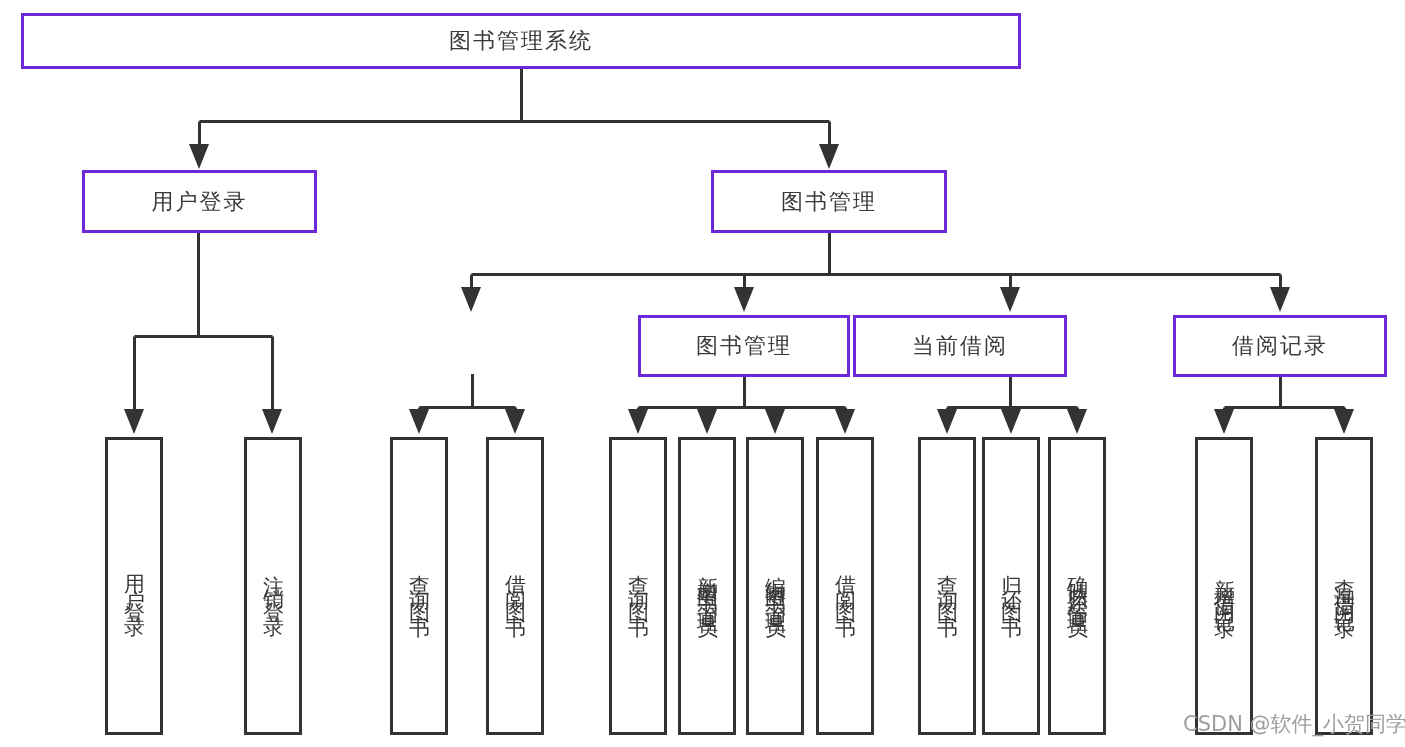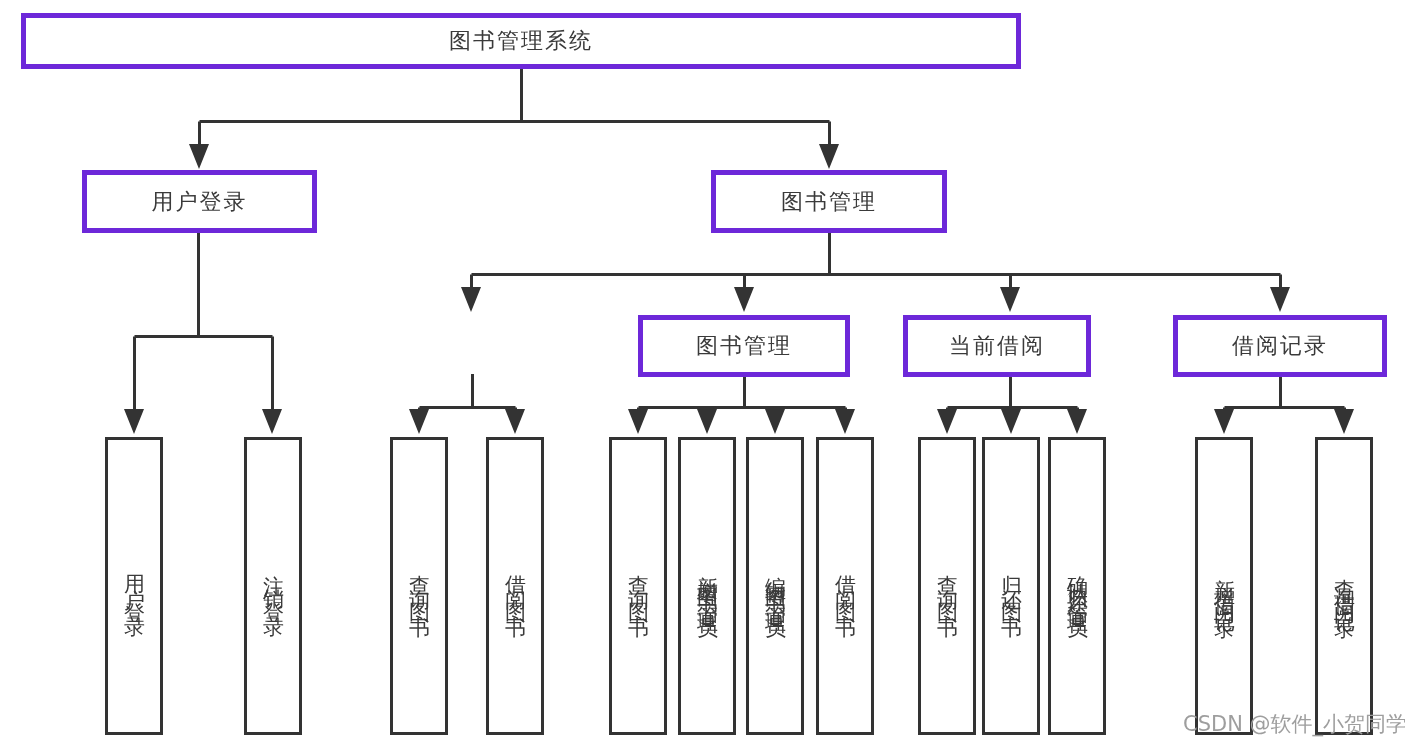--- a/index.html
+++ b/index.html
@@ -8,21 +8,21 @@
     width: 1405px;
     height: 747px;
     background: #ffffff;
     font-family: "DejaVu Sans", "Liberation Sans", sans-serif;
     overflow: hidden;
   }
   .connector-svg { position: absolute; left: 0; top: 0; }
   .hnode {
     position: absolute;
     box-sizing: border-box;
-    border: 5px solid #6d28d9;
+    border: 3px solid #6d28d9;
     background: #ffffff;
     display: flex;
     align-items: center;
     justify-content: center;
     font-size: 22px;
     color: #3a3a3a;
     letter-spacing: 2px;
     z-index: 2;
   }
   .leaf {
@@ -93,21 +93,21 @@
   <div class="hnode" style="left:82px; top:170px; width:235px; height:63px;">
     <span>用户登录</span>
   </div>
   <div class="hnode" style="left:711px; top:170px; width:236px; height:63px;">
     <span>图书管理</span>
   </div>
 
   <div class="hnode" style="left:638px; top:315px; width:212px; height:62px;">
     <span>图书管理</span>
   </div>
-  <div class="hnode" style="left:903px; top:315px; width:188px; height:62px;font-family:Liberation Mono, monospace;">
+  <div class="hnode" style="left:853px; top:315px; width:214px; height:62px;font-family:Liberation Mono, monospace;">
     <span>当前借阅</span>
   </div>
   <div class="hnode" style="left:1173px; top:315px; width:214px; height:62px;">
     <span>借阅记录</span>
   </div>
 
   <div class="leaf" style="left:105px;">
     <span class="vt sp-lg">用户登录</span>
   </div>
   <div class="leaf" style="left:244px;">

